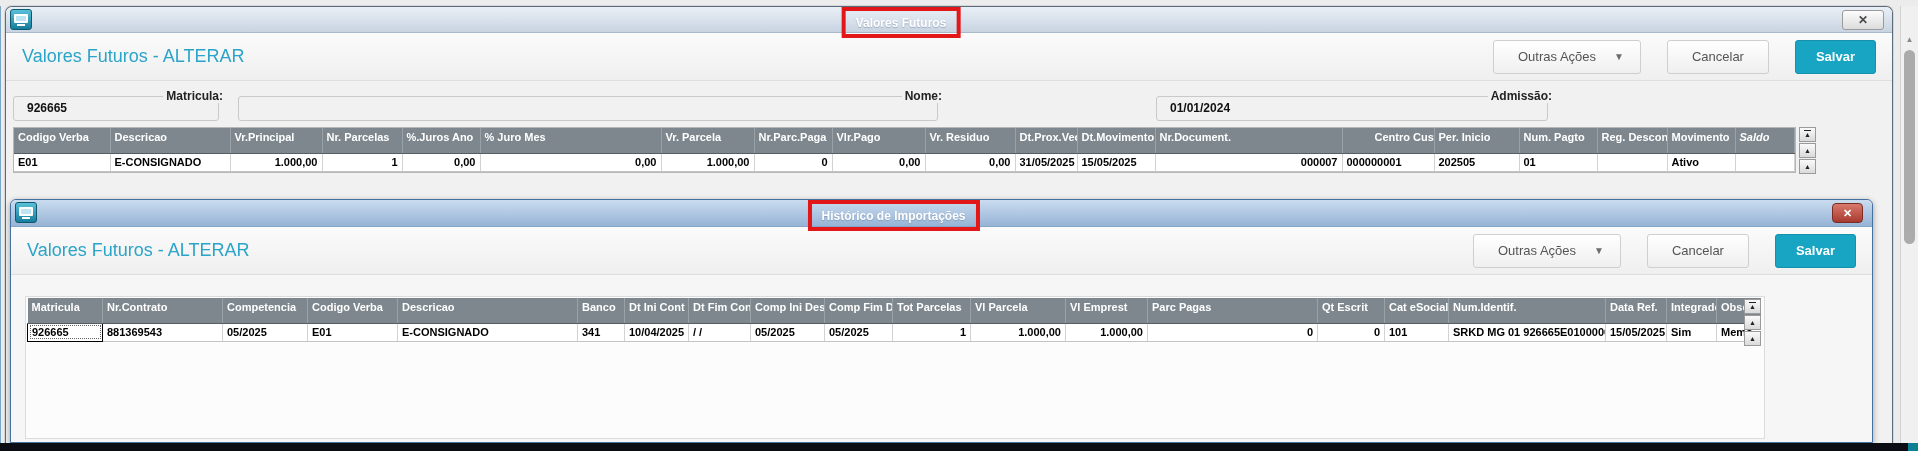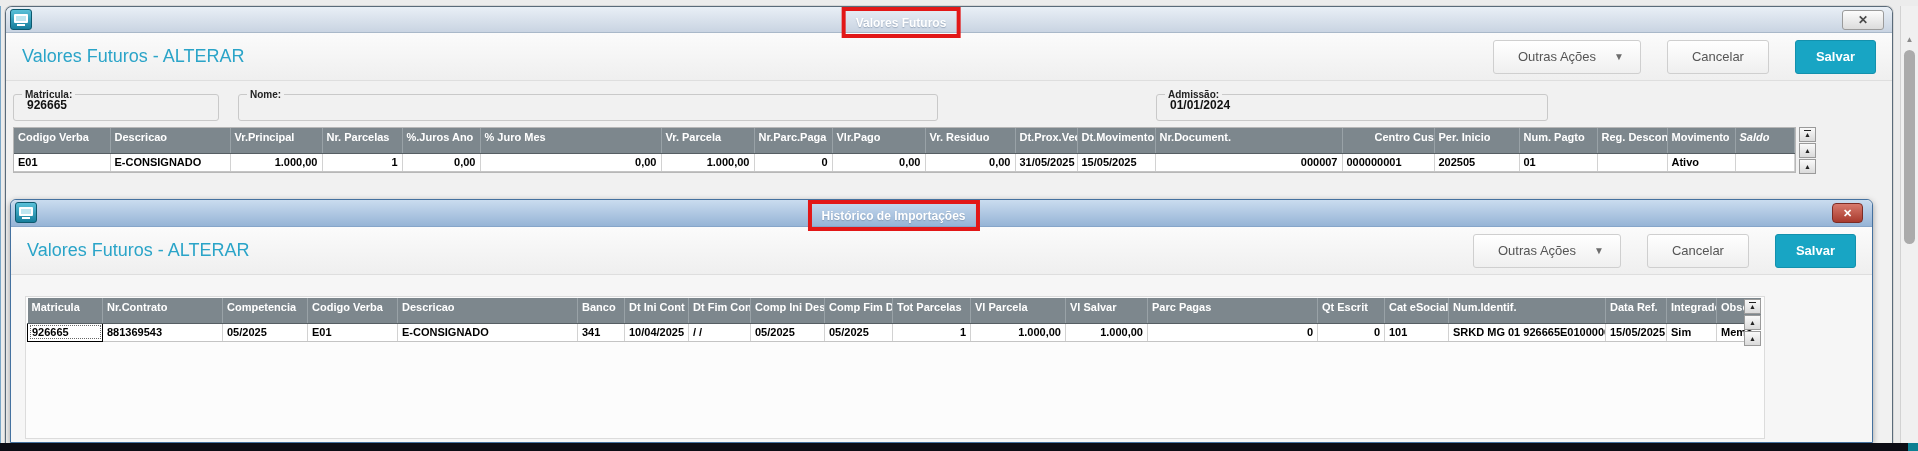--- a/index.html
+++ b/index.html
@@ -42,21 +42,21 @@
   .btn{ height:34px; border-radius:3px; font-size:13px; font-family:inherit; cursor:pointer; }
   .btn-default{ background:linear-gradient(#ffffff,#efefef); border:1px solid #cfcfcf;
     color:#555; padding:0 24px; }
   .btn-menu{ padding:0 16px 0 24px; display:flex; align-items:center; gap:18px; }
   .btn-menu .caret{ font-size:10px; color:#6d6d6d; }
   .btn-primary{ background:#18a5c4; border:1px solid #1391ad; color:#fff; padding:0 20px; font-weight:bold; }
 
   
   .fields-row{ position:relative; height:40px; margin-top:8px; }
   fieldset{ position:absolute; top:0; border:1px solid #c9c9c9; border-radius:3px; background:transparent; height:32px; }
-  legend{ font-size:10px; font-weight:bold; color:#222; margin-left:8px; padding:0 3px; }
+  legend{ font-size:12px; font-weight:bold; color:#222; margin-left:8px; padding:0 3px;text-align:right; }
   .field-value{ font-size:12px; font-weight:bold; color:#111; padding:0 0 4px 13px; margin-top:-2px; }
   .fs-matricula{ left:7px;   width:206px; }
   .fs-nome     { left:232px; width:700px; }
   .fs-admissao { left:1150px;width:392px; }
 
   
   .grid-wrap{ position:absolute; overflow:hidden; border:1px solid #b7b7b7; background:#fff; }
   table.grid{ border-collapse:collapse; table-layout:fixed; }
   table.grid th{ background:#7d878d; color:#fff; font-size:11px; font-weight:bold; text-align:left;
     vertical-align:top; height:25px; padding:3px 4px 0; border-right:1px solid #99a2a7;
@@ -226,21 +226,21 @@
               <th style="width: 85px;">Competencia</th>
               <th style="width: 90px;">Codigo Verba</th>
               <th style="width: 180px;">Descricao</th>
               <th style="width: 47px;">Banco</th>
               <th style="width: 64px;">Dt Ini Cont</th>
               <th style="width: 62px;">Dt Fim Cont</th>
               <th style="width: 74px;">Comp Ini Des</th>
               <th style="width: 68px;">Comp Fim Des</th>
               <th style="width: 78px;">Tot Parcelas</th>
               <th style="width: 95px;">Vl Parcela</th>
-              <th style="width: 82px;">Vl Salvar</th>
+              <th style="width: 82px;">Vl Emprest</th>
               <th style="width: 170px;">Parc Pagas</th>
               <th style="width: 67px;">Qt Escrit</th>
               <th style="width: 64px;">Cat eSocial</th>
               <th style="width: 157px;">Num.Identif.</th>
               <th style="width: 61px;">Data Ref.</th>
               <th style="width: 50px;">Integrado</th>
               <th style="width: 70px;">Observação</th>
             </tr>
           </thead>
           <tbody>

